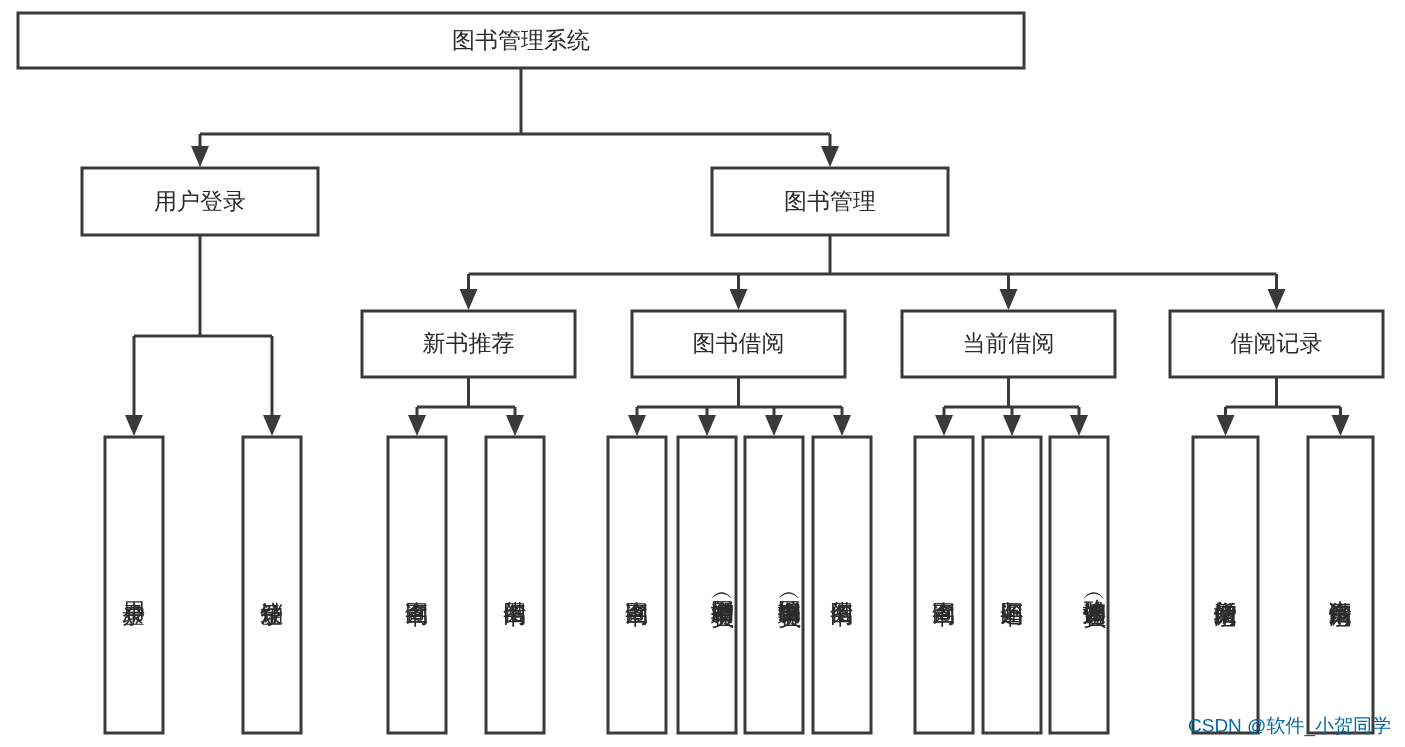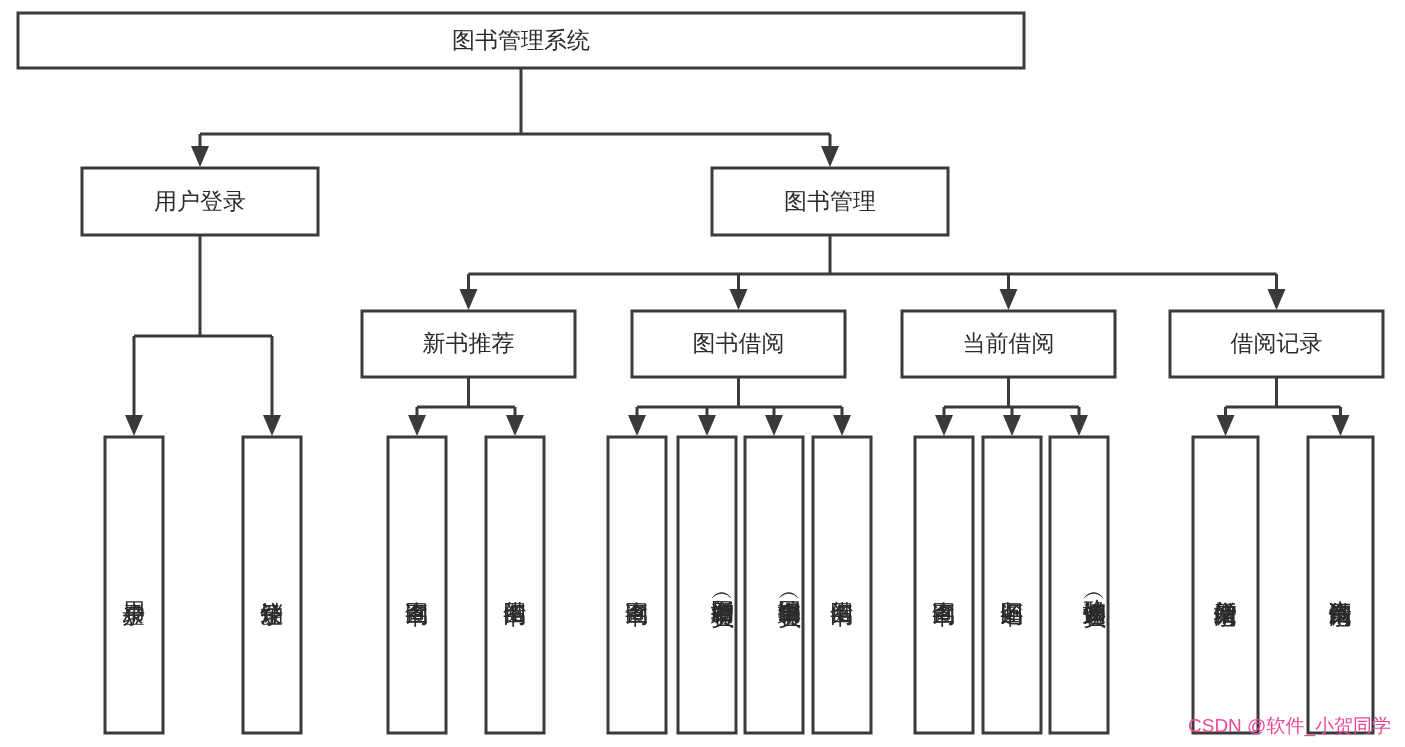--- a/index.html
+++ b/index.html
@@ -59,21 +59,21 @@
     letter-spacing: 1px;
     white-space: nowrap;
     pointer-events: none;
     display: flex;
     justify-content: center;
   }
   .watermark {
     position: absolute;
     font-family: "Liberation Sans", "DejaVu Sans", sans-serif;
     font-size: 19px;
-    color: #ec4899;
+    color: #0369a1;
     white-space: nowrap;
     left: 1188px;
     top: 713px;
   }
 </style>
 </head>
 <body>
 
 <div id="diagram-root">
   <svg class="diagram-canvas" viewBox="0 0 1405 747">

